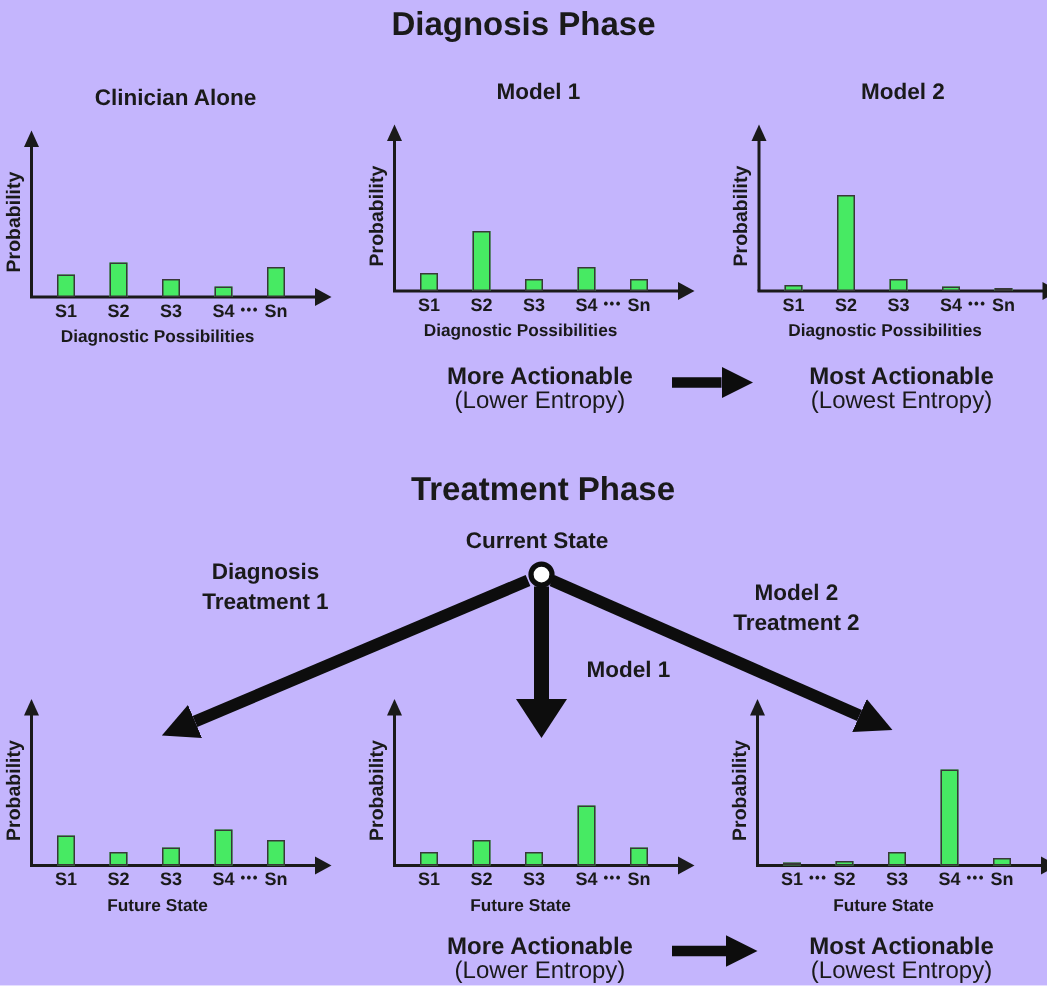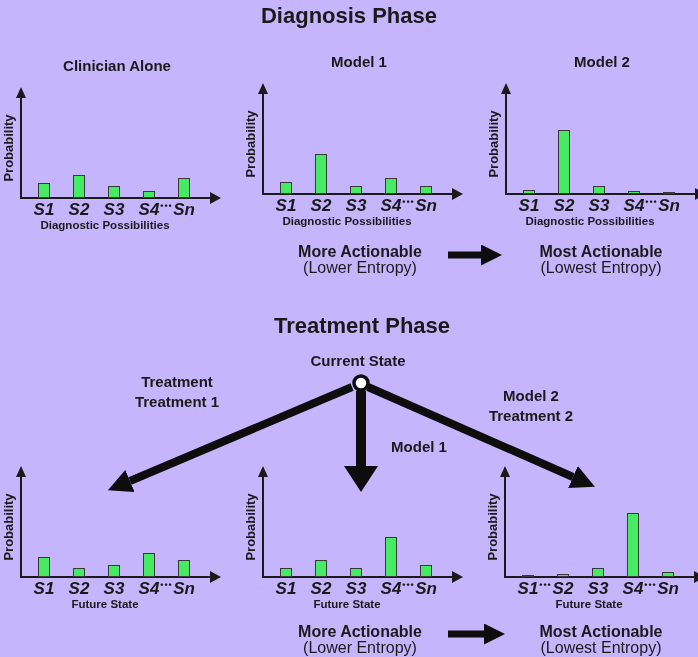--- a/index.html
+++ b/index.html
@@ -16,21 +16,21 @@
   .yarrow{position:absolute;left:15px;top:-1px;width:0;height:0;
           border-left:5px solid transparent;border-right:5px solid transparent;
           border-bottom:11px solid #1a1a1a;}
   .xaxis{position:absolute;left:19px;top:109px;width:191px;height:2px;background:#1a1a1a;}
   .xarrow{position:absolute;left:209px;top:104px;width:0;height:0;
           border-top:6px solid transparent;border-bottom:6px solid transparent;
           border-left:11px solid #1a1a1a;}
   .plot{position:absolute;left:0;top:0;width:224px;height:110px;}
   .bar{position:absolute;bottom:0;width:12px;box-sizing:border-box;}
   .ticks{position:absolute;left:0;top:112px;width:224px;height:16px;}
-  .tick{position:absolute;top:0;width:30px;text-align:center;font-size:17px;font-weight:700;font-style:italic;}
+  .tick{position:absolute;top:0;width:30px;text-align:center;font-size:12px;font-weight:700;}
   .dots{position:absolute;top:1px;width:22px;text-align:center;font-size:9px;font-weight:700;
         letter-spacing:1px;}
   .xlabel{position:absolute;left:4px;top:131px;width:200px;text-align:center;
           font-size:11.5px;font-weight:700;}
   .branch-label{position:absolute;width:200px;text-align:center;font-size:15px;
                 font-weight:700;line-height:20px;}
   .state-label{position:absolute;width:200px;text-align:center;font-size:15px;font-weight:700;}
   .actionable{position:absolute;width:200px;text-align:center;}
   .actionable .main{font-size:16px;font-weight:700;line-height:19px;}
   .actionable .sub{font-size:16px;font-weight:400;line-height:14px;}
@@ -124,21 +124,21 @@
     <div class="sub">(Lower Entropy)</div>
   </div>
   <div class="actionable" style="left:501px;top:242px;">
     <div class="main">Most Actionable</div>
     <div class="sub">(Lowest Entropy)</div>
   </div>
 
   <div class="state-label" style="left:258px;top:352px;">Current State</div>
 
   <div class="branch-label" style="left:77px;top:372px;">
-    <div>Treatment</div>
+    <div>Diagnosis</div>
     <div>Treatment 1</div>
   </div>
 
   <div class="branch-label" style="left:319px;top:437px;">
     <div>Model 1</div>
   </div>
 
   <div class="branch-label" style="left:431px;top:386px;">
     <div>Model 2</div>
     <div>Treatment 2</div>

